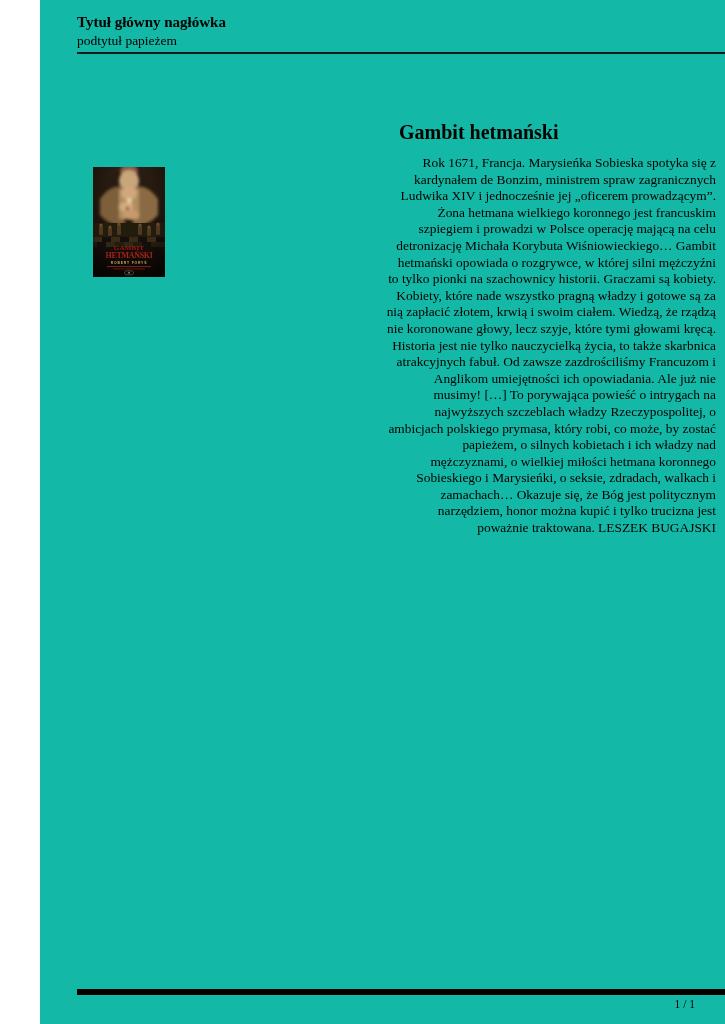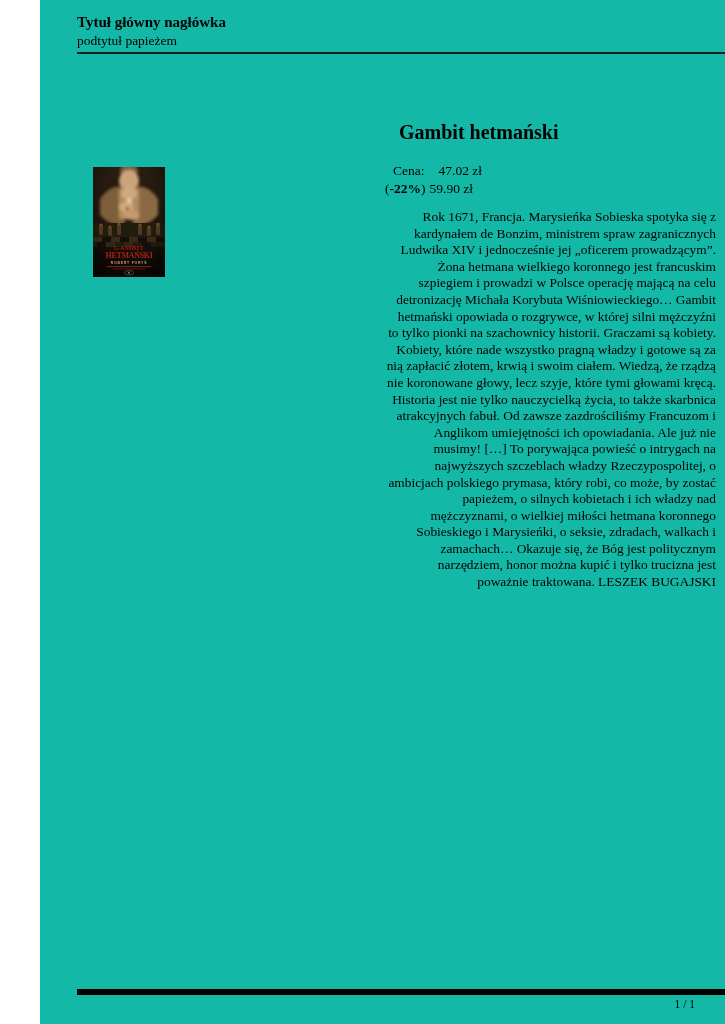--- a/index.html
+++ b/index.html
@@ -128,24 +128,20 @@
       <g opacity="0.85">
         <ellipse cx="36" cy="105.8" rx="4.6" ry="2.1" fill="none" stroke="#9a8f80" stroke-width="0.5"></ellipse>
         <circle cx="36" cy="105.8" r="1" fill="#9a8f80"></circle>
       </g>
     </svg>
   </div>
 
   <div class="product">
     <h1 class="p-title">Gambit hetmański</h1>
 
-    <div class="price">
-      <div class="price-l1"><span class="price-label">Cena:</span><span>47.02 zł</span></div>
-      <div class="price-l2"><span>(</span><span class="bold">-22%</span><span>)</span><span class="price-old">59.90 zł</span></div>
-    </div>
 
     <div class="desc">Rok 1671, Francja. Marysieńka Sobieska spotyka się z kardynałem de Bonzim, ministrem spraw zagranicznych Ludwika XIV i jednocześnie jej „oficerem prowadzącym”. Żona hetmana wielkiego koronnego jest francuskim szpiegiem i prowadzi w Polsce operację mającą na celu detronizację Michała Korybuta Wiśniowieckiego… Gambit hetmański opowiada o rozgrywce, w której silni mężczyźni to tylko pionki na szachownicy historii. Graczami są kobiety. Kobiety, które nade wszystko pragną władzy i gotowe są za nią zapłacić złotem, krwią i swoim ciałem. Wiedzą, że rządzą nie koronowane głowy, lecz szyje, które tymi głowami kręcą. Historia jest nie tylko nauczycielką życia, to także skarbnica atrakcyjnych fabuł. Od zawsze zazdrościliśmy Francuzom i Anglikom umiejętności ich opowiadania. Ale już nie musimy! […] To porywająca powieść o intrygach na najwyższych szczeblach władzy Rzeczypospolitej, o ambicjach polskiego prymasa, który robi, co może, by zostać papieżem, o silnych kobietach i ich władzy nad mężczyznami, o wielkiej miłości hetmana koronnego Sobieskiego i Marysieńki, o seksie, zdradach, walkach i zamachach… Okazuje się, że Bóg jest politycznym narzędziem, honor można kupić i tylko trucizna jest poważnie traktowana. LESZEK BUGAJSKI</div>
   </div>
 
   <div class="ftr">
     <span class="ftr-num">1 / 1</span>
   </div>
 
 </div>
 

